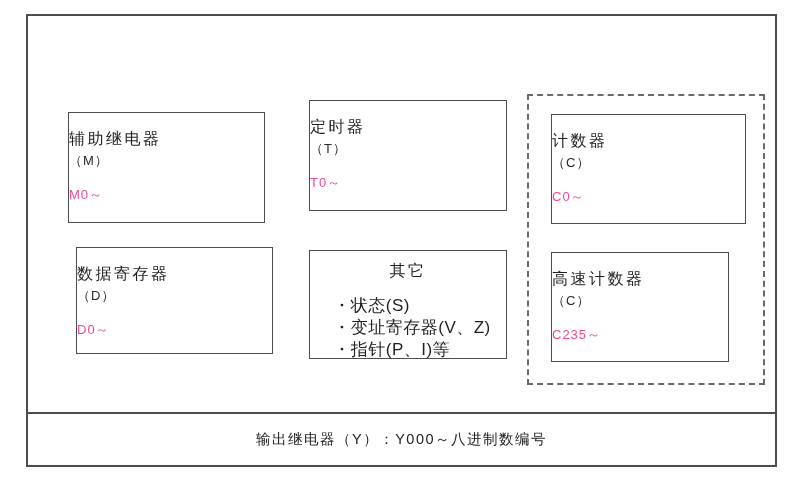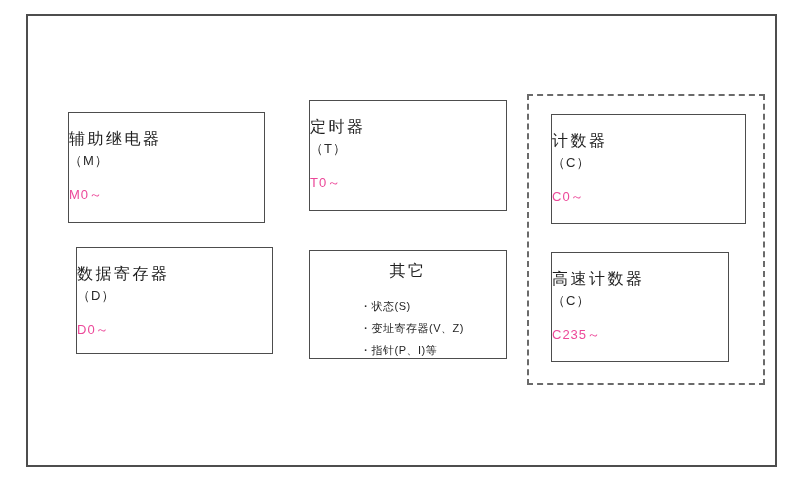--- a/index.html
+++ b/index.html
@@ -100,21 +100,21 @@
   .box-o .title {
     text-align: center;
     margin-top: 10px;
   }
   .box-o .others-list {
     margin: 14px 0 0 0;
     padding: 0 8px 0 16px;
     list-style: none;
   }
   .box-o .others-list li {
-    font-size: 11px;
+    font-size: 17px;
     line-height: 22px;
     letter-spacing: 0.5px;
     white-space: nowrap;
   }
 </style>
 </head>
 <body>
 
 <div class="canvas">
   <div class="outer-frame">
@@ -154,15 +154,18 @@
         <li>・指针(P、I)等</li>
       </ul>
     </div>
 
     <div class="dev-box box-hsc">
       <div class="title">高速计数器</div>
       <div class="code">（C）</div>
       <div class="range">C235～</div>
     </div>
 
+    <div class="banner bottom">
+      <span>输出继电器（Y）：Y000～八进制数编号</span>
+    </div>
 
   </div>
 </div>
 
 </body></html>

